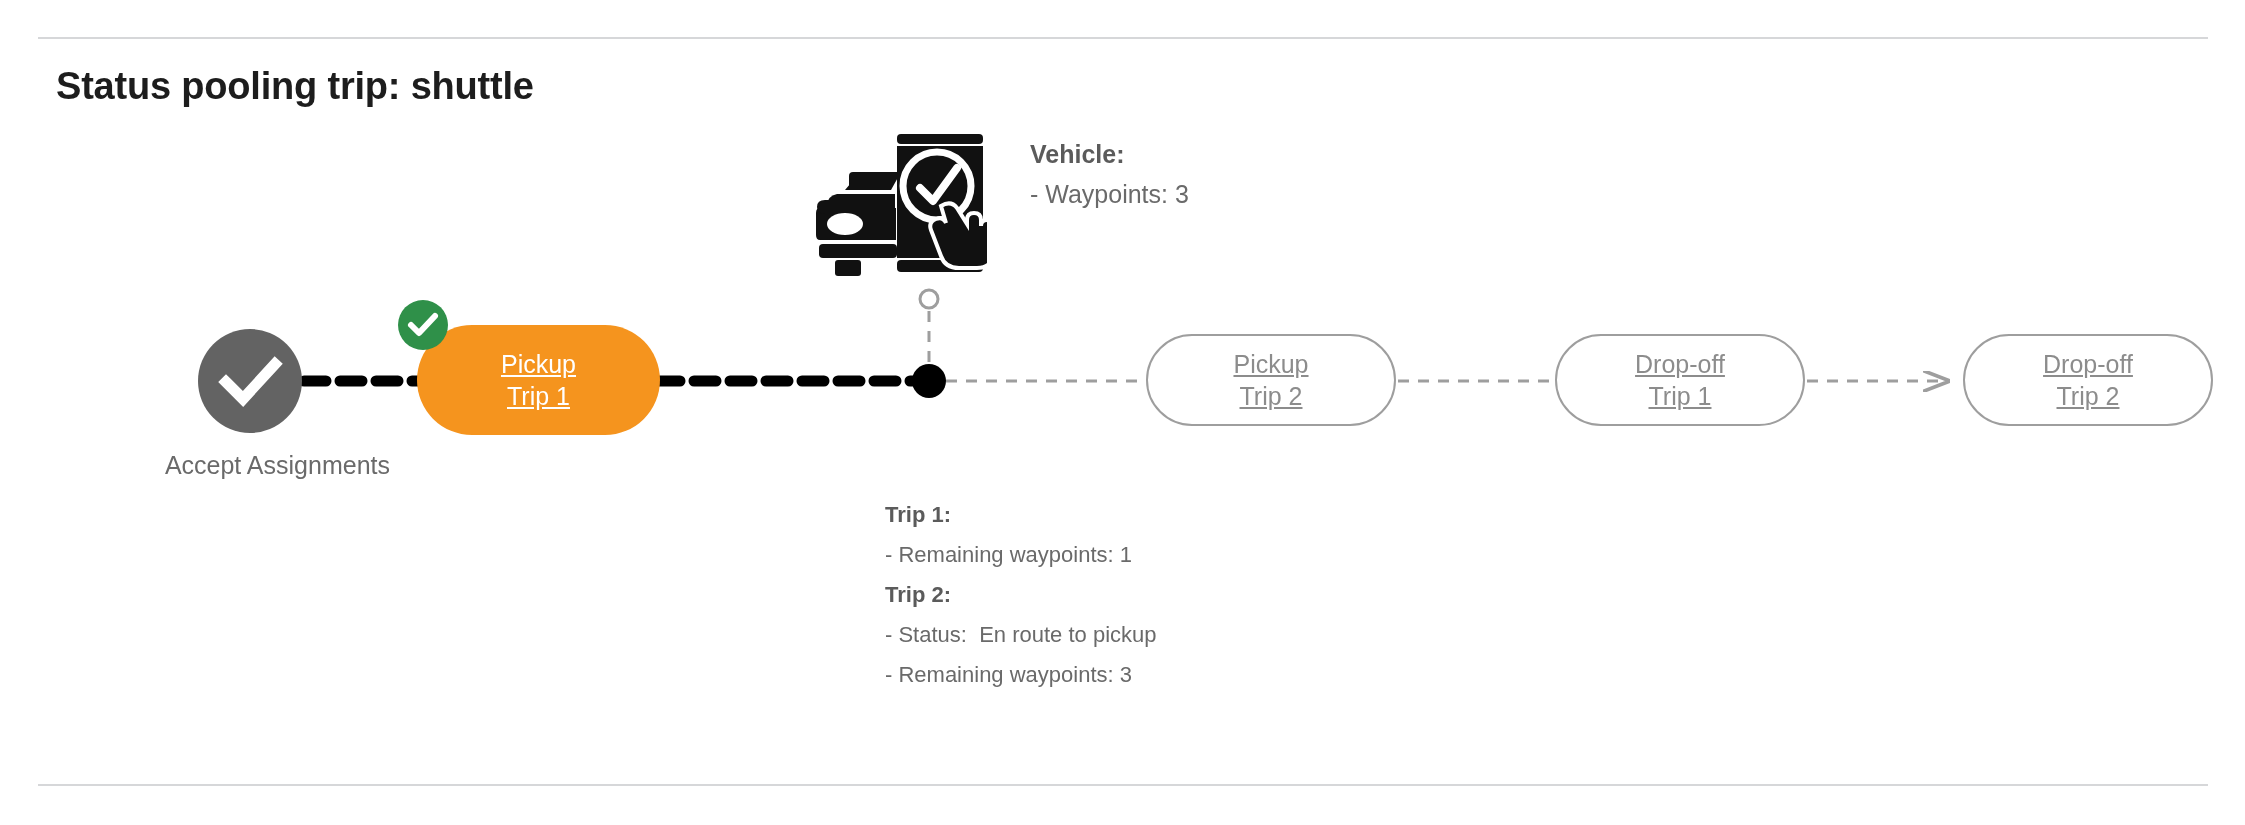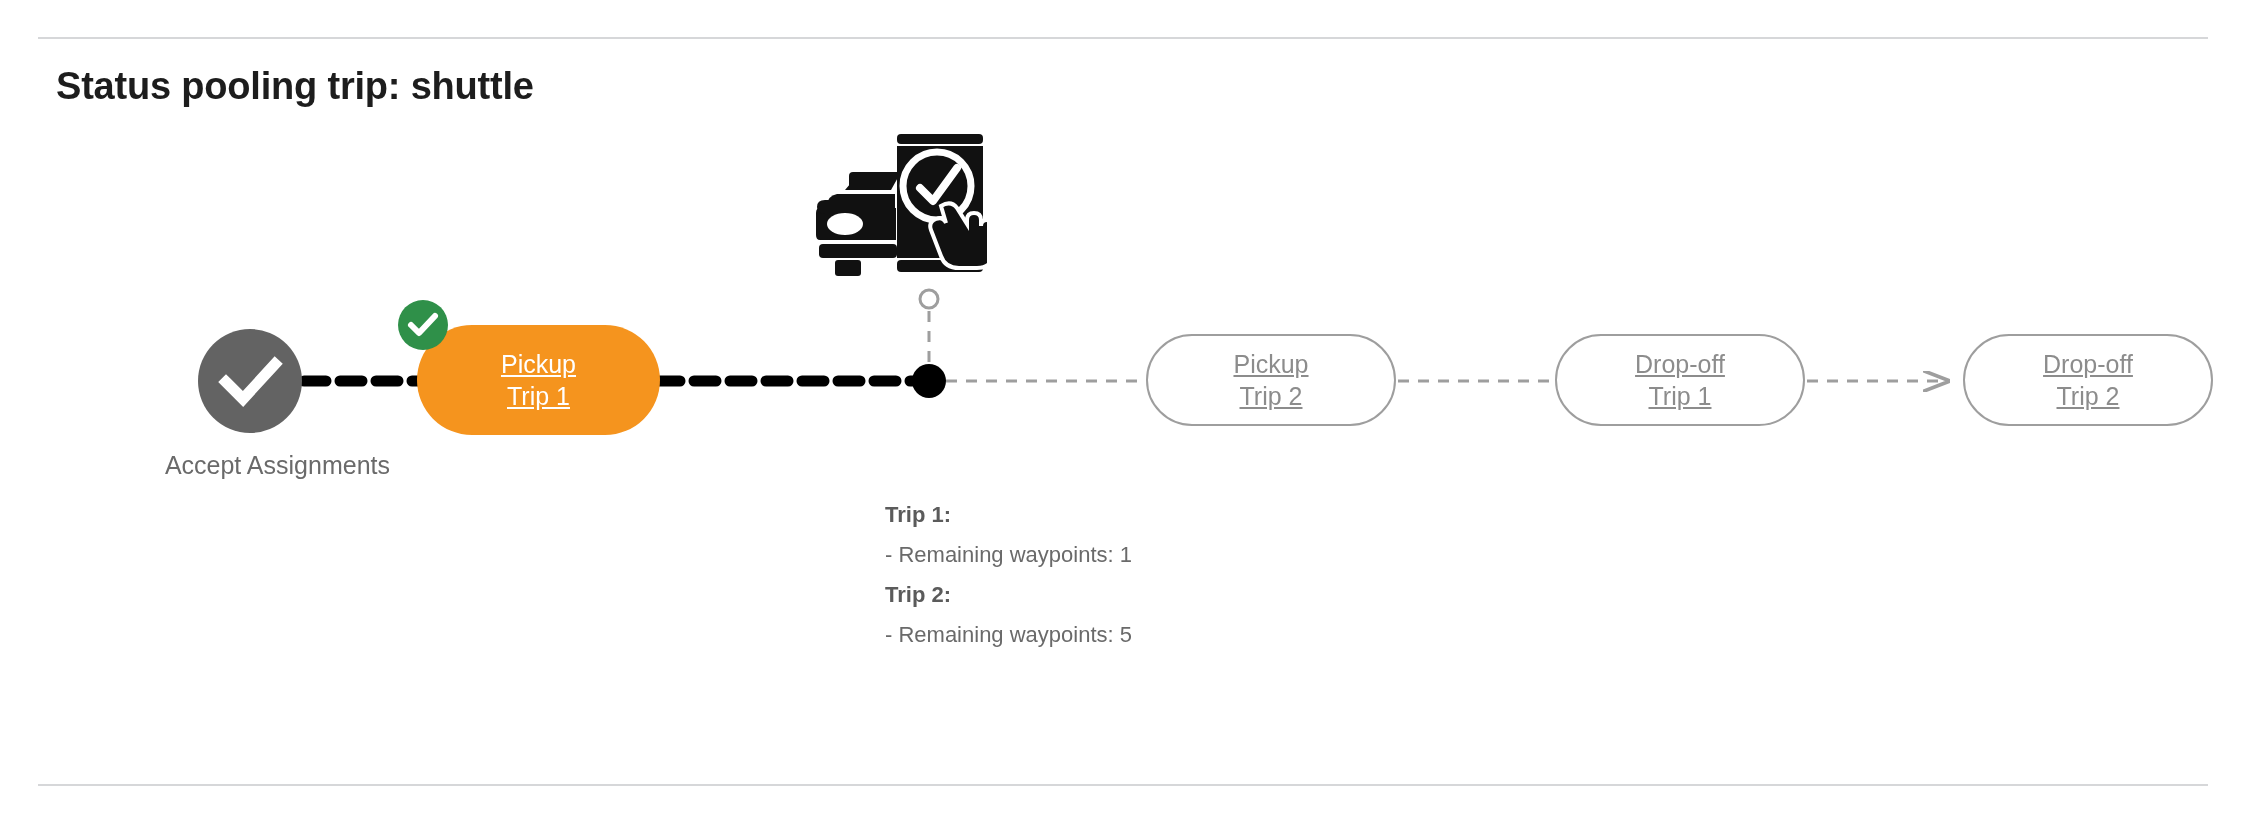--- a/index.html
+++ b/index.html
@@ -239,26 +239,36 @@
       <circle cx="122" cy="66" r="34" fill="none" stroke="#ffffff" stroke-width="7"></circle>
       <path d="M105 68 L118 81 L142 48" fill="none" stroke="#ffffff" stroke-width="8" stroke-linecap="round" stroke-linejoin="round"></path>
 
       <path d="M126 86 q10 -6 16 2 l10 16 v-4 q0 -7 7 -7 t7 7 v6 q0 -6 6 -6 t6 6 v26
                q0 16 -16 16 h-18 q-14 0 -18 -12 l-10 -26 q-3 -8 5 -11 q7 -3 10 4 z" fill="#111111"></path>
       <path d="M126 86 q10 -6 16 2 l10 16 v-4 q0 -7 7 -7 t7 7 v6 q0 -6 6 -6 t6 6 v26
                q0 16 -16 16 h-18 q-14 0 -18 -12 l-10 -26 q-3 -8 5 -11 q7 -3 10 4 z" fill="none" stroke="#ffffff" stroke-width="4"></path>
     </svg>
   </div>
 
+  <div class="callout">
+    <div>
+      <b>Vehicle</b><b>:</b>
+    </div>
+    <div>- Waypoints: 3</div>
+  </div>
 
   <div class="trip-details">
     <div>
       <span class="hdr">Trip 1</span><span class="hdr">:</span>
     </div>
     <div>- Remaining waypoints: 1</div>
 
     <div>
       <span class="hdr">Trip 2</span><span class="hdr">:</span>
     </div>
-    <div>- Remaining waypoints: 5</div>
+    <div>
+      <span>- Status:</span>&nbsp;
+      <span>En route to pickup</span>
+    </div>
+    <div>- Remaining waypoints: 3</div>
   </div>
 
 </div>
 
 </body></html>

